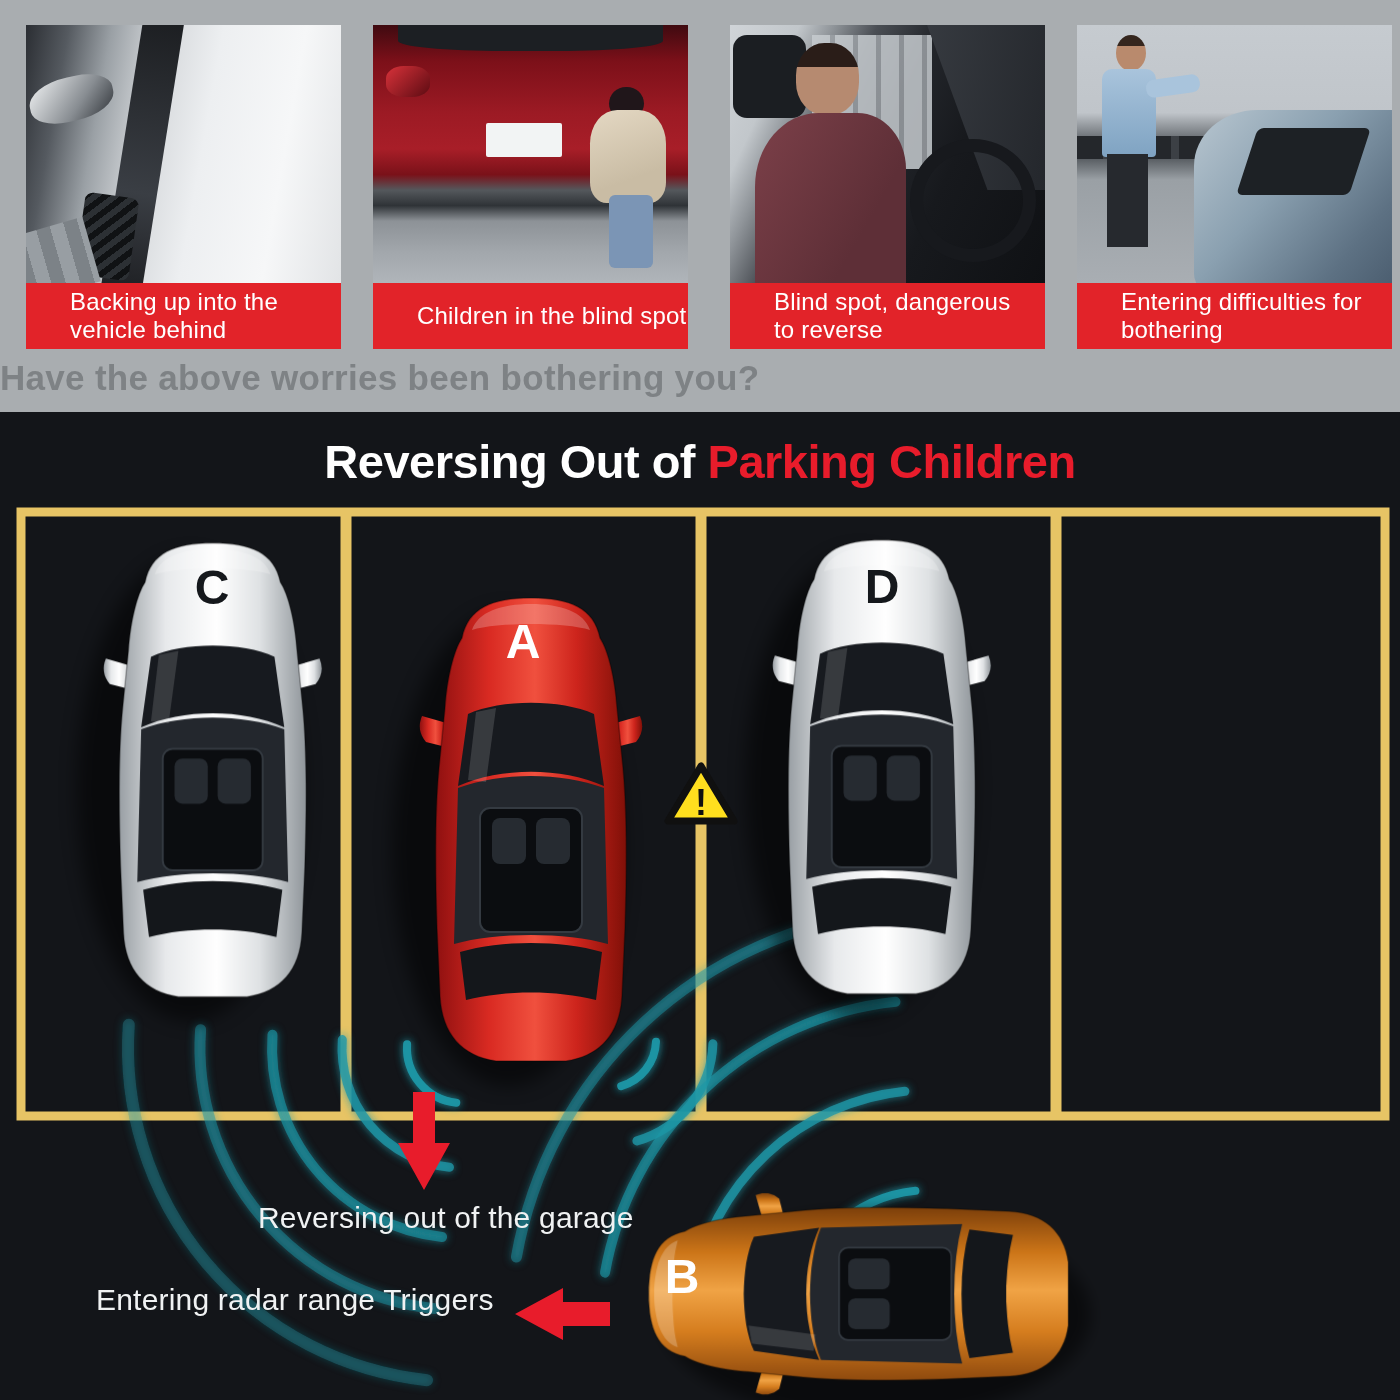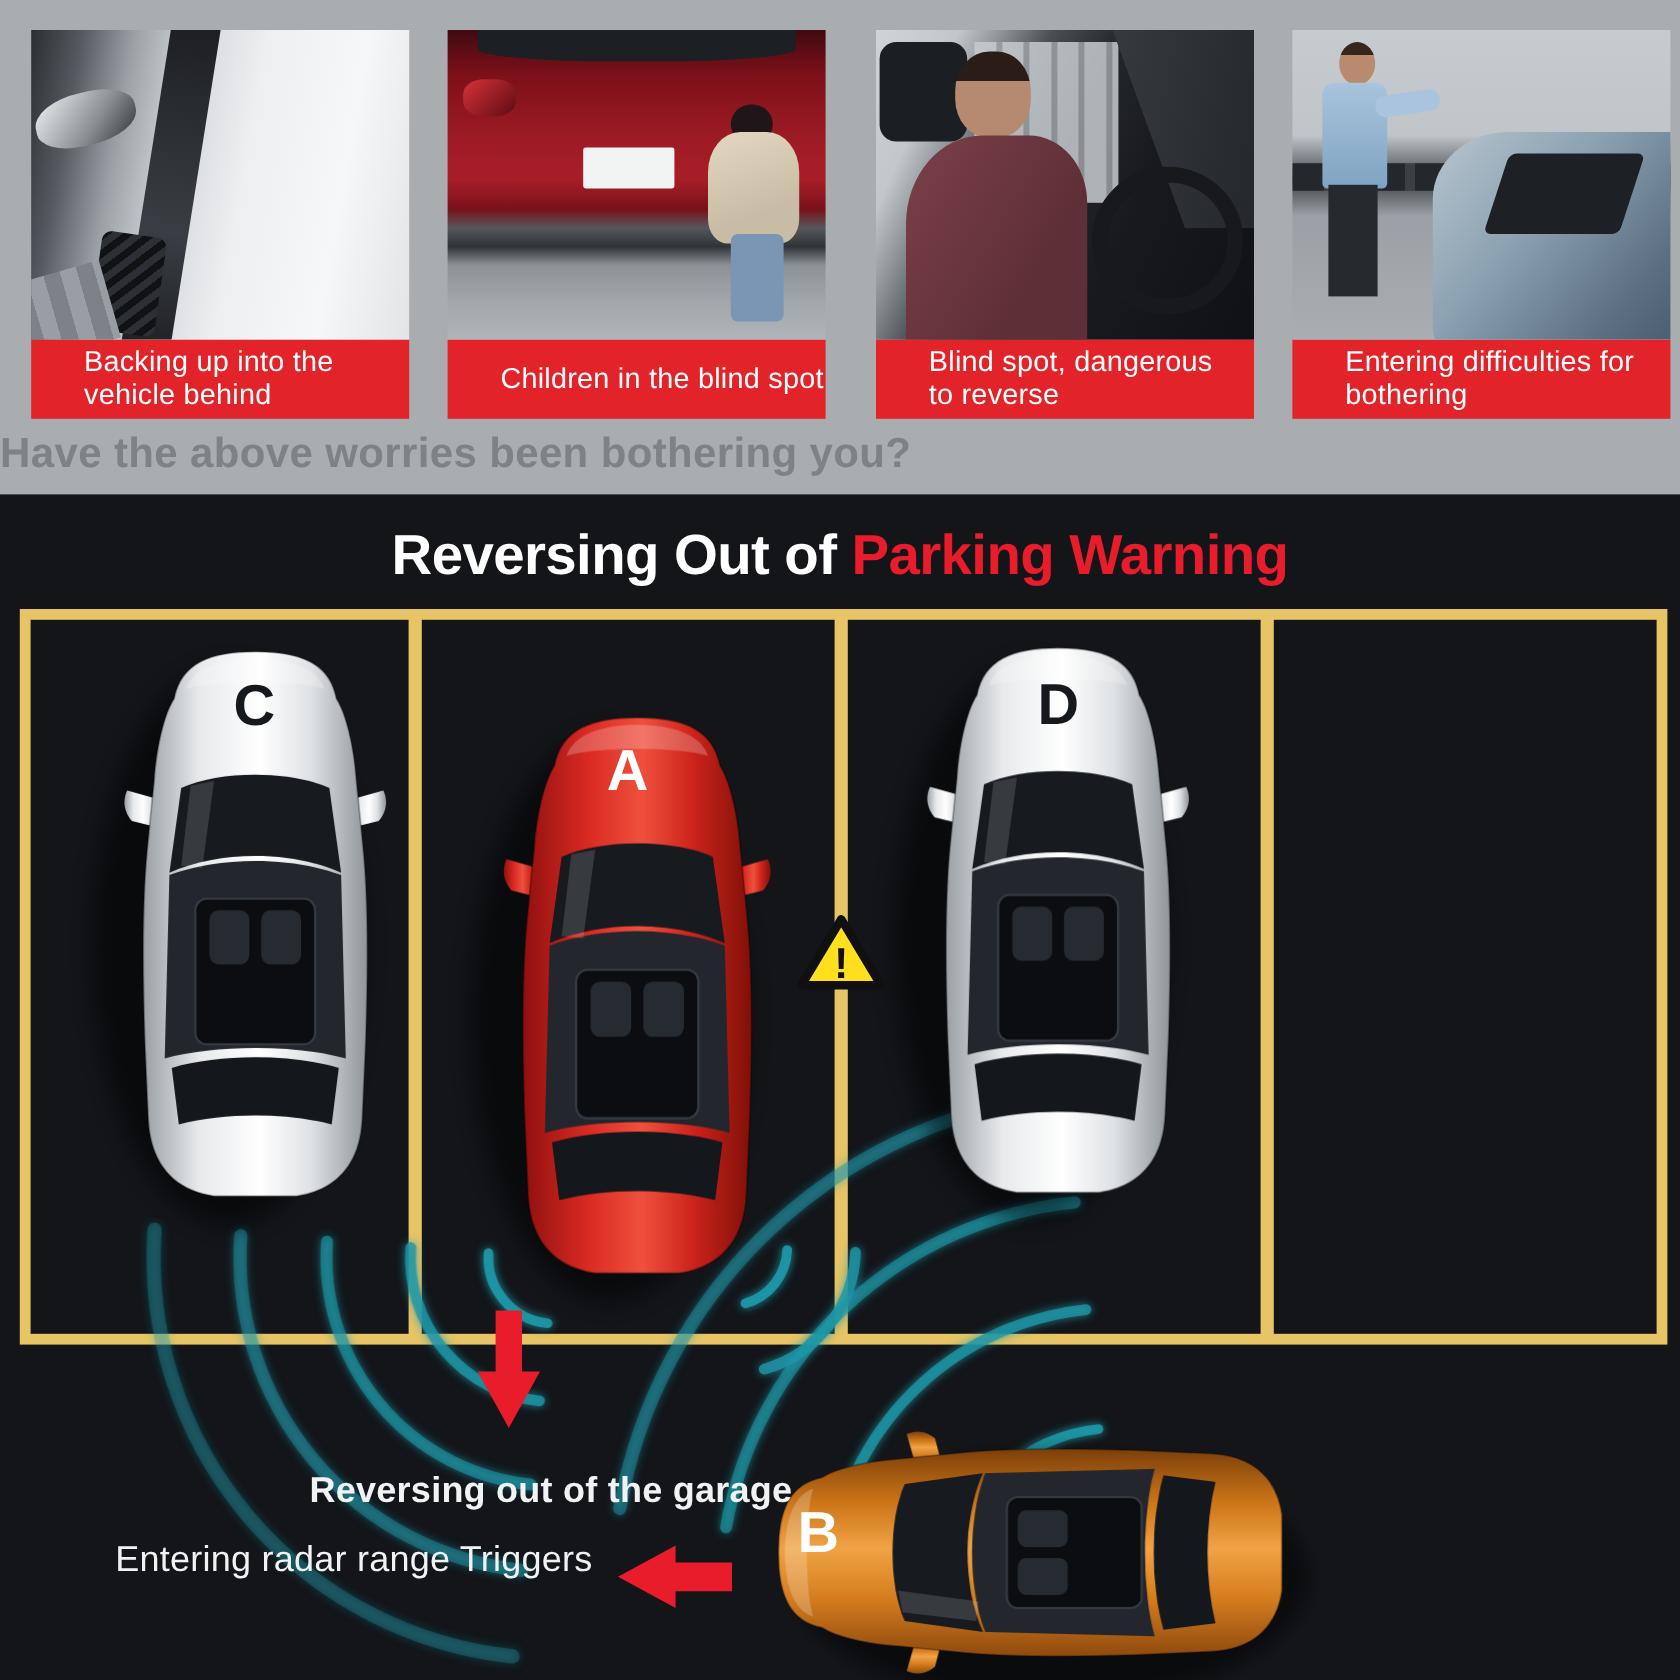--- a/index.html
+++ b/index.html
@@ -64,21 +64,21 @@
   .title{position:absolute;top:22px;left:0;width:1400px;text-align:center;font-size:47px;font-weight:bold;color:#ffffff;letter-spacing:-0.5px;white-space:nowrap;}
   .title .red{color:var(--red);}
   #scene{position:absolute;top:0;left:0;}
   .lot-line{stroke:var(--yellow);fill:none;}
   .arrow{fill:var(--red);}
   .carlabel{font-family:"Liberation Sans",sans-serif;font-weight:bold;font-size:48px;text-anchor:middle;}
   .label-dark{fill:#15181c;}
   .label-light{fill:#ffffff;}
   .excl{font-family:"Liberation Sans",sans-serif;font-weight:bold;font-size:36px;fill:#101010;text-anchor:middle;}
   .note{position:absolute;color:#f0f2f3;font-size:30px;letter-spacing:0.2px;white-space:nowrap;}
-  #note-reversing{left:258px;top:814px;font-weight:bold;}
+  #note-reversing{left:258px;top:789px;}
   #note-trigger1{left:96px;top:871px;text-align:right;}
   #note-trigger2{left:82px;top:908px;}
 </style>
 </head>
 <body>
 
 <div class="stage">
 
   <section class="gray">
 
@@ -139,21 +139,21 @@
         <div class="cap-line">Entering difficulties for</div>
         <div class="cap-line">bothering</div>
       </div>
     </div>
 
     <div class="tagline">Have the above worries been bothering you?</div>
   </section>
 
   <section class="black">
 
-    <div class="title"><span>Reversing Out of</span> <span class="red">Parking Warning</span></div>
+    <div class="title"><span>Reversing Out of</span> <span class="red">Parking Children</span></div>
 
     <svg id="scene" width="1400" height="988" viewBox="0 0 1400 988">
       <defs>
         <linearGradient id="g-white" x1="0" y1="0" x2="1" y2="0">
           <stop offset="0" stop-color="#9aa0a5"></stop>
             <stop offset="0.25" stop-color="#e8eaec"></stop>
           <stop offset="0.52" stop-color="#ffffff"></stop>
             <stop offset="0.75" stop-color="#dfe2e4"></stop>
           <stop offset="1" stop-color="#8f959a"></stop>
         </linearGradient>

